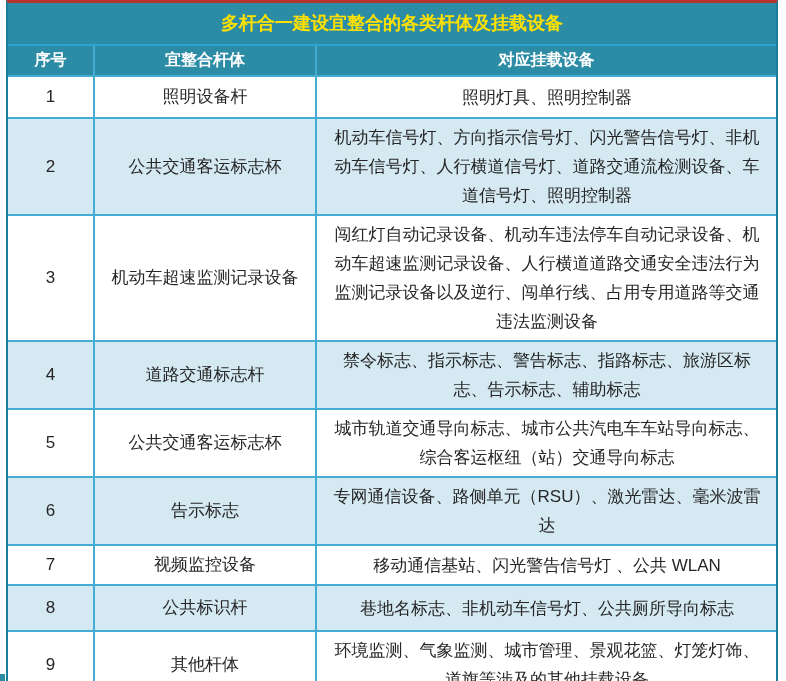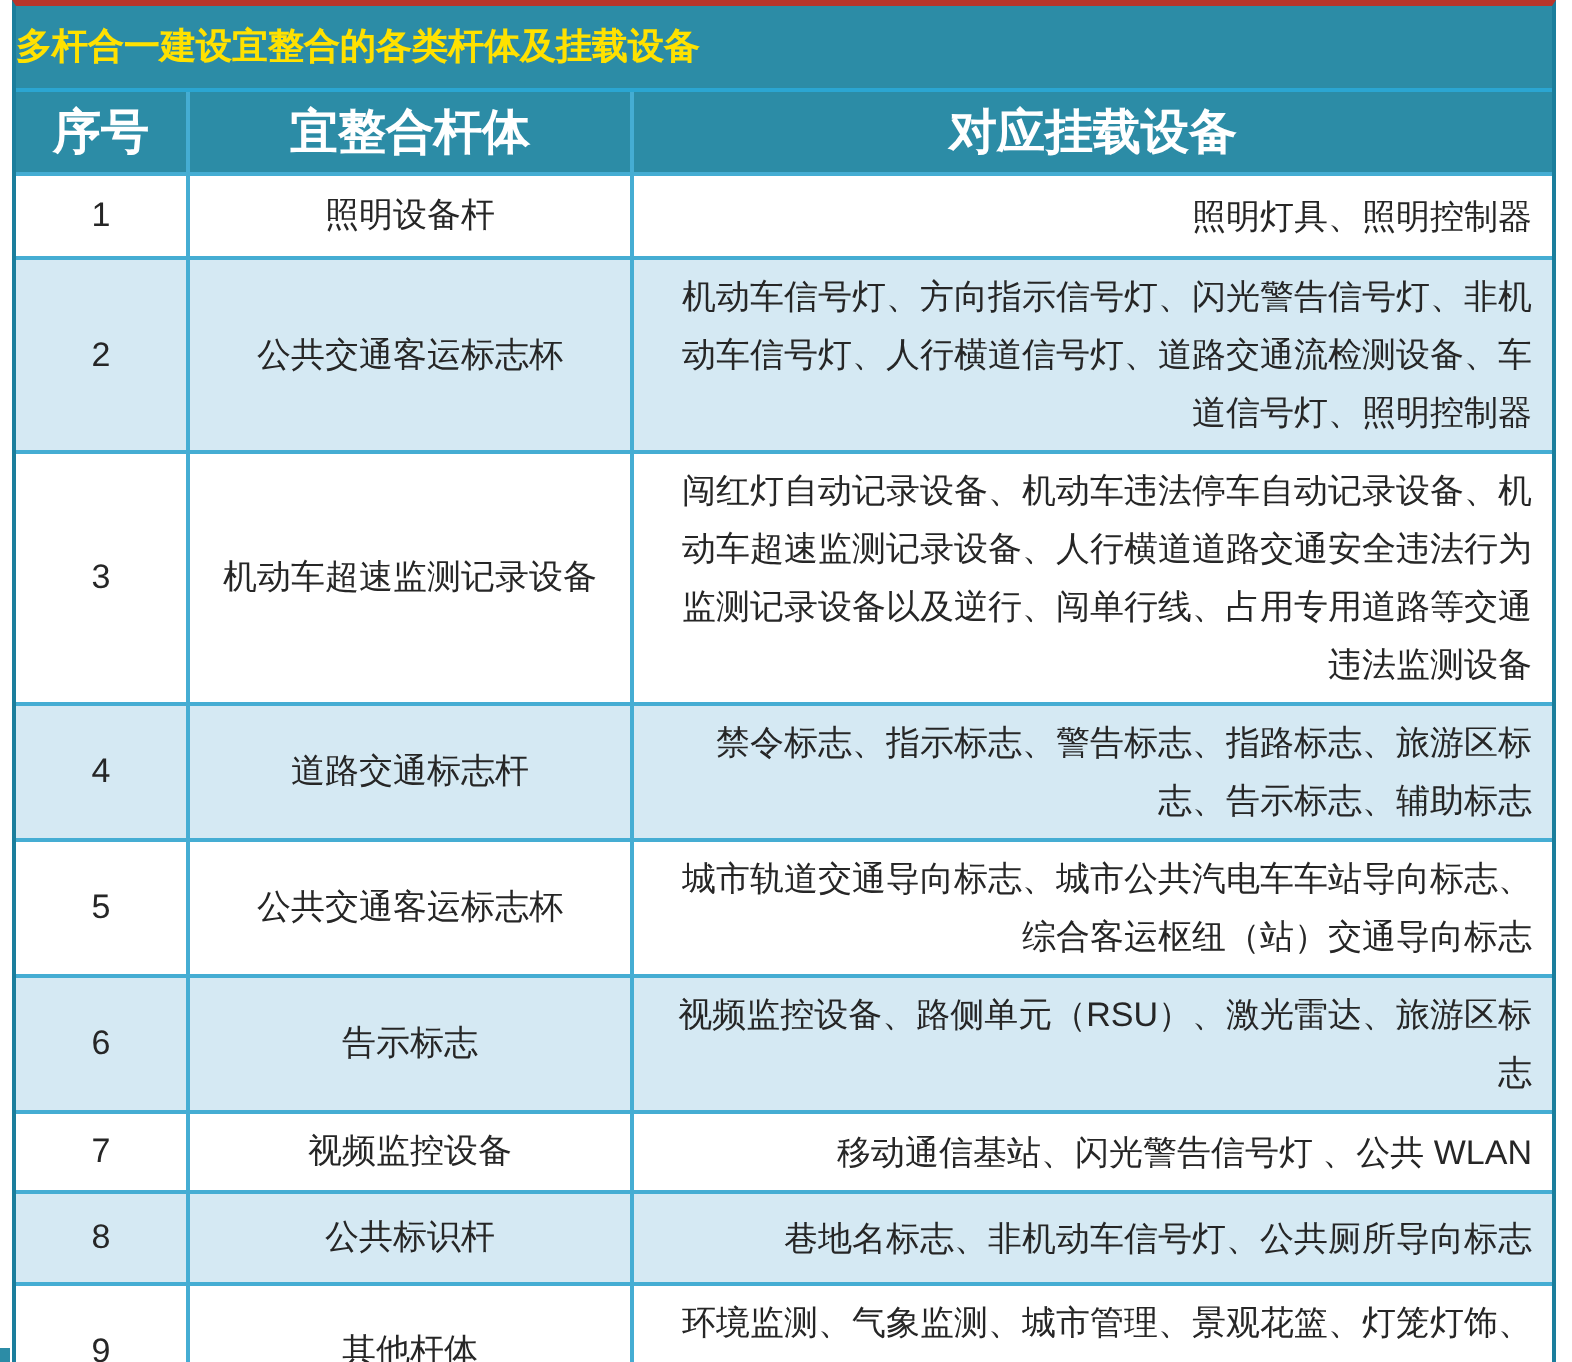--- a/index.html
+++ b/index.html
@@ -11,44 +11,44 @@
   .table-wrap{
     position:absolute;left:6px;top:0;width:772px;
     border-left:2px solid #1b7e9c;
     border-right:2px solid #1b7e9c;
     border-bottom:2px solid #1b7e9c;
     border-top:3px solid #b8352b;
     box-sizing:border-box;
   }
   .title-bar{
     background:#2c8ca6;color:#ffe100;
-    height:41px;line-height:41px;text-align:left;
+    height:41px;line-height:41px;text-align:center;
     font-size:18px;font-weight:bold;
     border-bottom:2px solid #2ba6d2;
   }
   table{border-collapse:collapse;width:100%;table-layout:fixed;}
   col.c-no{width:86px;}
   col.c-pole{width:222px;}
   col.c-dev{width:auto;}
   th,td{
     border:2px solid #45add3;
     font-size:17px;
     vertical-align:middle;
     box-sizing:border-box;
     padding:4px 8px;
   }
   tr.header-row th{
     background:#2c8ca6;color:#ffffff;
-    font-size:24px;font-weight:bold;
+    font-size:16px;font-weight:bold;
     height:30px;text-align:center;
     border-color:#45add3;
     margin-top:26px;
   }
   td.cell-no, td.cell-pole{text-align:center;line-height:26px;}
-  td.cell-dev{text-align:right;line-height:29px;padding-left:11px;padding-right:10px;}
+  td.cell-dev{text-align:center;line-height:29px;padding-left:11px;padding-right:10px;}
   tr.data-row:nth-child(even) td{background:#d5e9f3;}
   tr.data-row:nth-child(odd) td{background:#ffffff;}
   tr.h-r1 td{height:42px;}
   tr.h-r2 td{height:92px;}
   tr.h-r3 td{height:112px;}
   tr.h-r4 td{height:62px;}
   tr.h-r5 td{height:62px;}
   tr.h-r6 td{height:62px;}
   tr.h-r7 td{height:40px;}
   tr.h-r8 td{height:46px;}
@@ -101,21 +101,21 @@
         <td class="cell-dev">禁令标志、指示标志、警告标志、指路标志、旅游区标志、告示标志、辅助标志</td>
       </tr>
       <tr class="data-row h-r5">
         <td class="cell-no">5</td>
         <td class="cell-pole">公共交通客运标志杯</td>
         <td class="cell-dev">城市轨道交通导向标志、城市公共汽电车车站导向标志、综合客运枢纽（站）交通导向标志</td>
       </tr>
       <tr class="data-row h-r6">
         <td class="cell-no">6</td>
         <td class="cell-pole">告示标志</td>
-        <td class="cell-dev">视频监控设备、路侧单元（RSU）、激光雷达、旅游区标志</td>
+        <td class="cell-dev">专网通信设备、路侧单元（RSU）、激光雷达、毫米波雷达</td>
       </tr>
       <tr class="data-row h-r7">
         <td class="cell-no">7</td>
         <td class="cell-pole">视频监控设备</td>
         <td class="cell-dev">移动通信基站、闪光警告信号灯 、公共 WLAN</td>
       </tr>
       <tr class="data-row h-r8">
         <td class="cell-no">8</td>
         <td class="cell-pole">公共标识杆</td>
         <td class="cell-dev">巷地名标志、非机动车信号灯、公共厕所导向标志</td>

